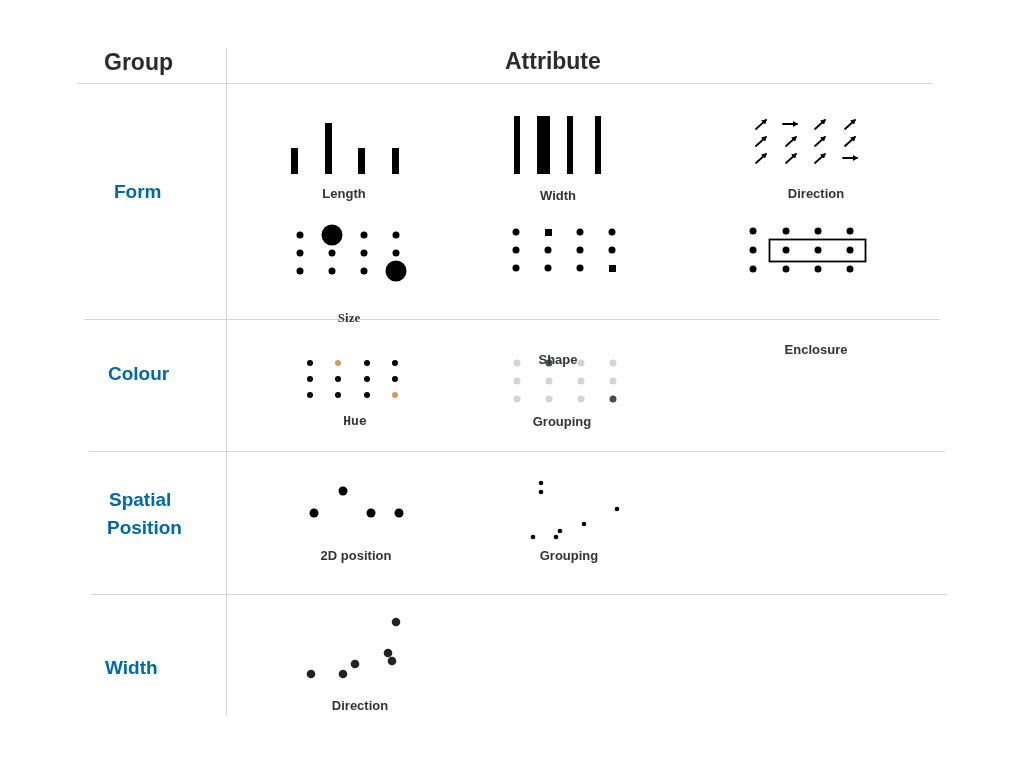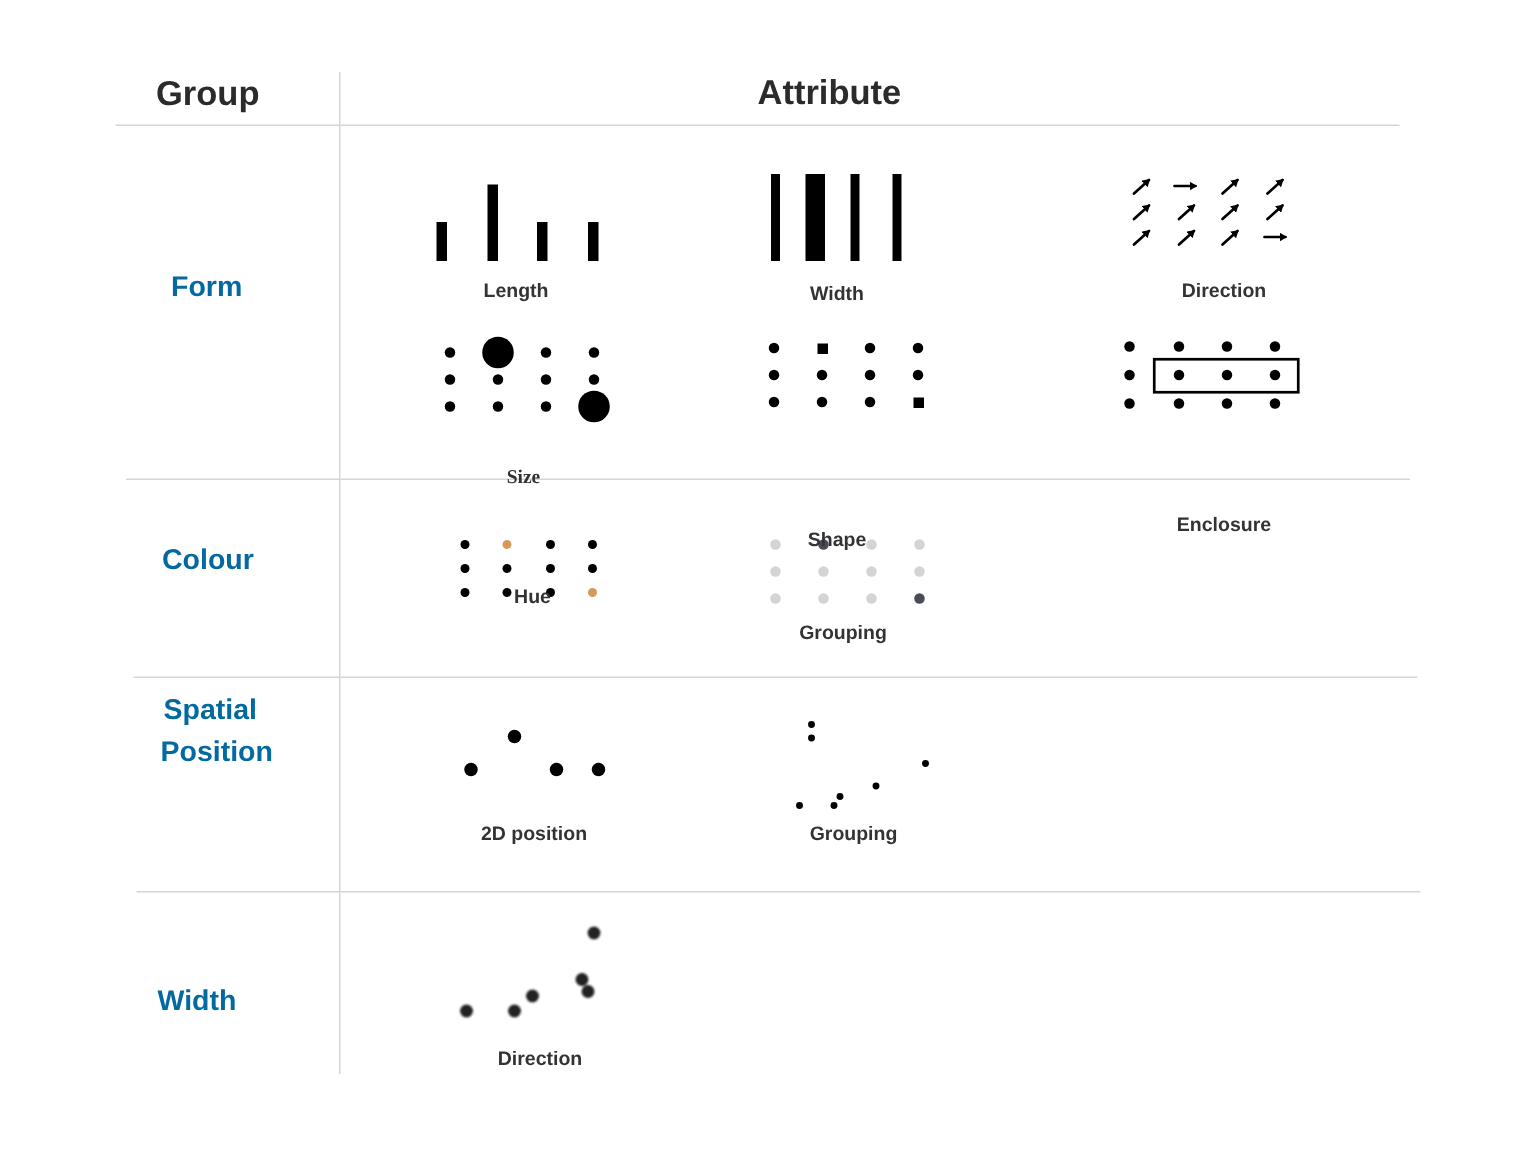--- a/index.html
+++ b/index.html
@@ -20,21 +20,21 @@
 <div class="hline" style="left:77px; top:83px; width:856px;"></div>
 <div class="hline" style="left:84px; top:319px; width:856px;"></div>
 <div class="hline" style="left:89px; top:451px; width:856px;"></div>
 <div class="hline" style="left:91px; top:594px; width:856px;"></div>
 
 <div class="abs hdr" style="left:104px; top:49px;">Group</div>
 <div class="abs hdr" style="left:505px; top:48px;">Attribute</div>
 
 <div class="abs grp" style="left:114px; top:178px;">Form</div>
 <div class="abs grp" style="left:108px; top:360px;">Colour</div>
-<div class="abs grp" style="left:107px; top:460px;">
+<div class="abs grp" style="left:107px; top:486px;">
   <div style="padding-left:2px;">Spatial</div>
   <div>Position</div>
 </div>
 <div class="abs grp" style="left:105px; top:654px;">Width</div>
 
 <svg class="glyph" width="1024" height="768">
 
   <g fill="#000">
     <rect x="291" y="148" width="7" height="26"></rect>
     <rect x="325" y="123" width="7" height="51"></rect>
@@ -179,17 +179,17 @@
     <circle cx="392" cy="661" r="4.3"></circle>
   </g>
 </svg>
 
 <div class="abs lbl" style="left:264px; top:186px;">Length</div>
 <div class="abs lbl" style="left:478px; top:188px;">Width</div>
 <div class="abs lbl" style="left:736px; top:186px;">Direction</div>
 <div class="abs lbl" style="left:269px; top:310px;font-family:Liberation Serif, serif;">Size</div>
 <div class="abs lbl" style="left:478px; top:312px;margin-top:40px;">Shape</div>
 <div class="abs lbl" style="left:736px; top:294px;margin-top:48px;">Enclosure</div>
-<div class="abs lbl" style="left:275px; top:390px;">Hue</div>
+<div class="abs lbl" style="left:275px; top:414px;font-family:Liberation Mono, monospace;">Hue</div>
 <div class="abs lbl" style="left:482px; top:414px;">Grouping</div>
 <div class="abs lbl" style="left:276px; top:548px;">2D position</div>
 <div class="abs lbl" style="left:489px; top:548px;">Grouping</div>
 <div class="abs lbl" style="left:280px; top:698px;">Direction</div>
 
 </body></html>

